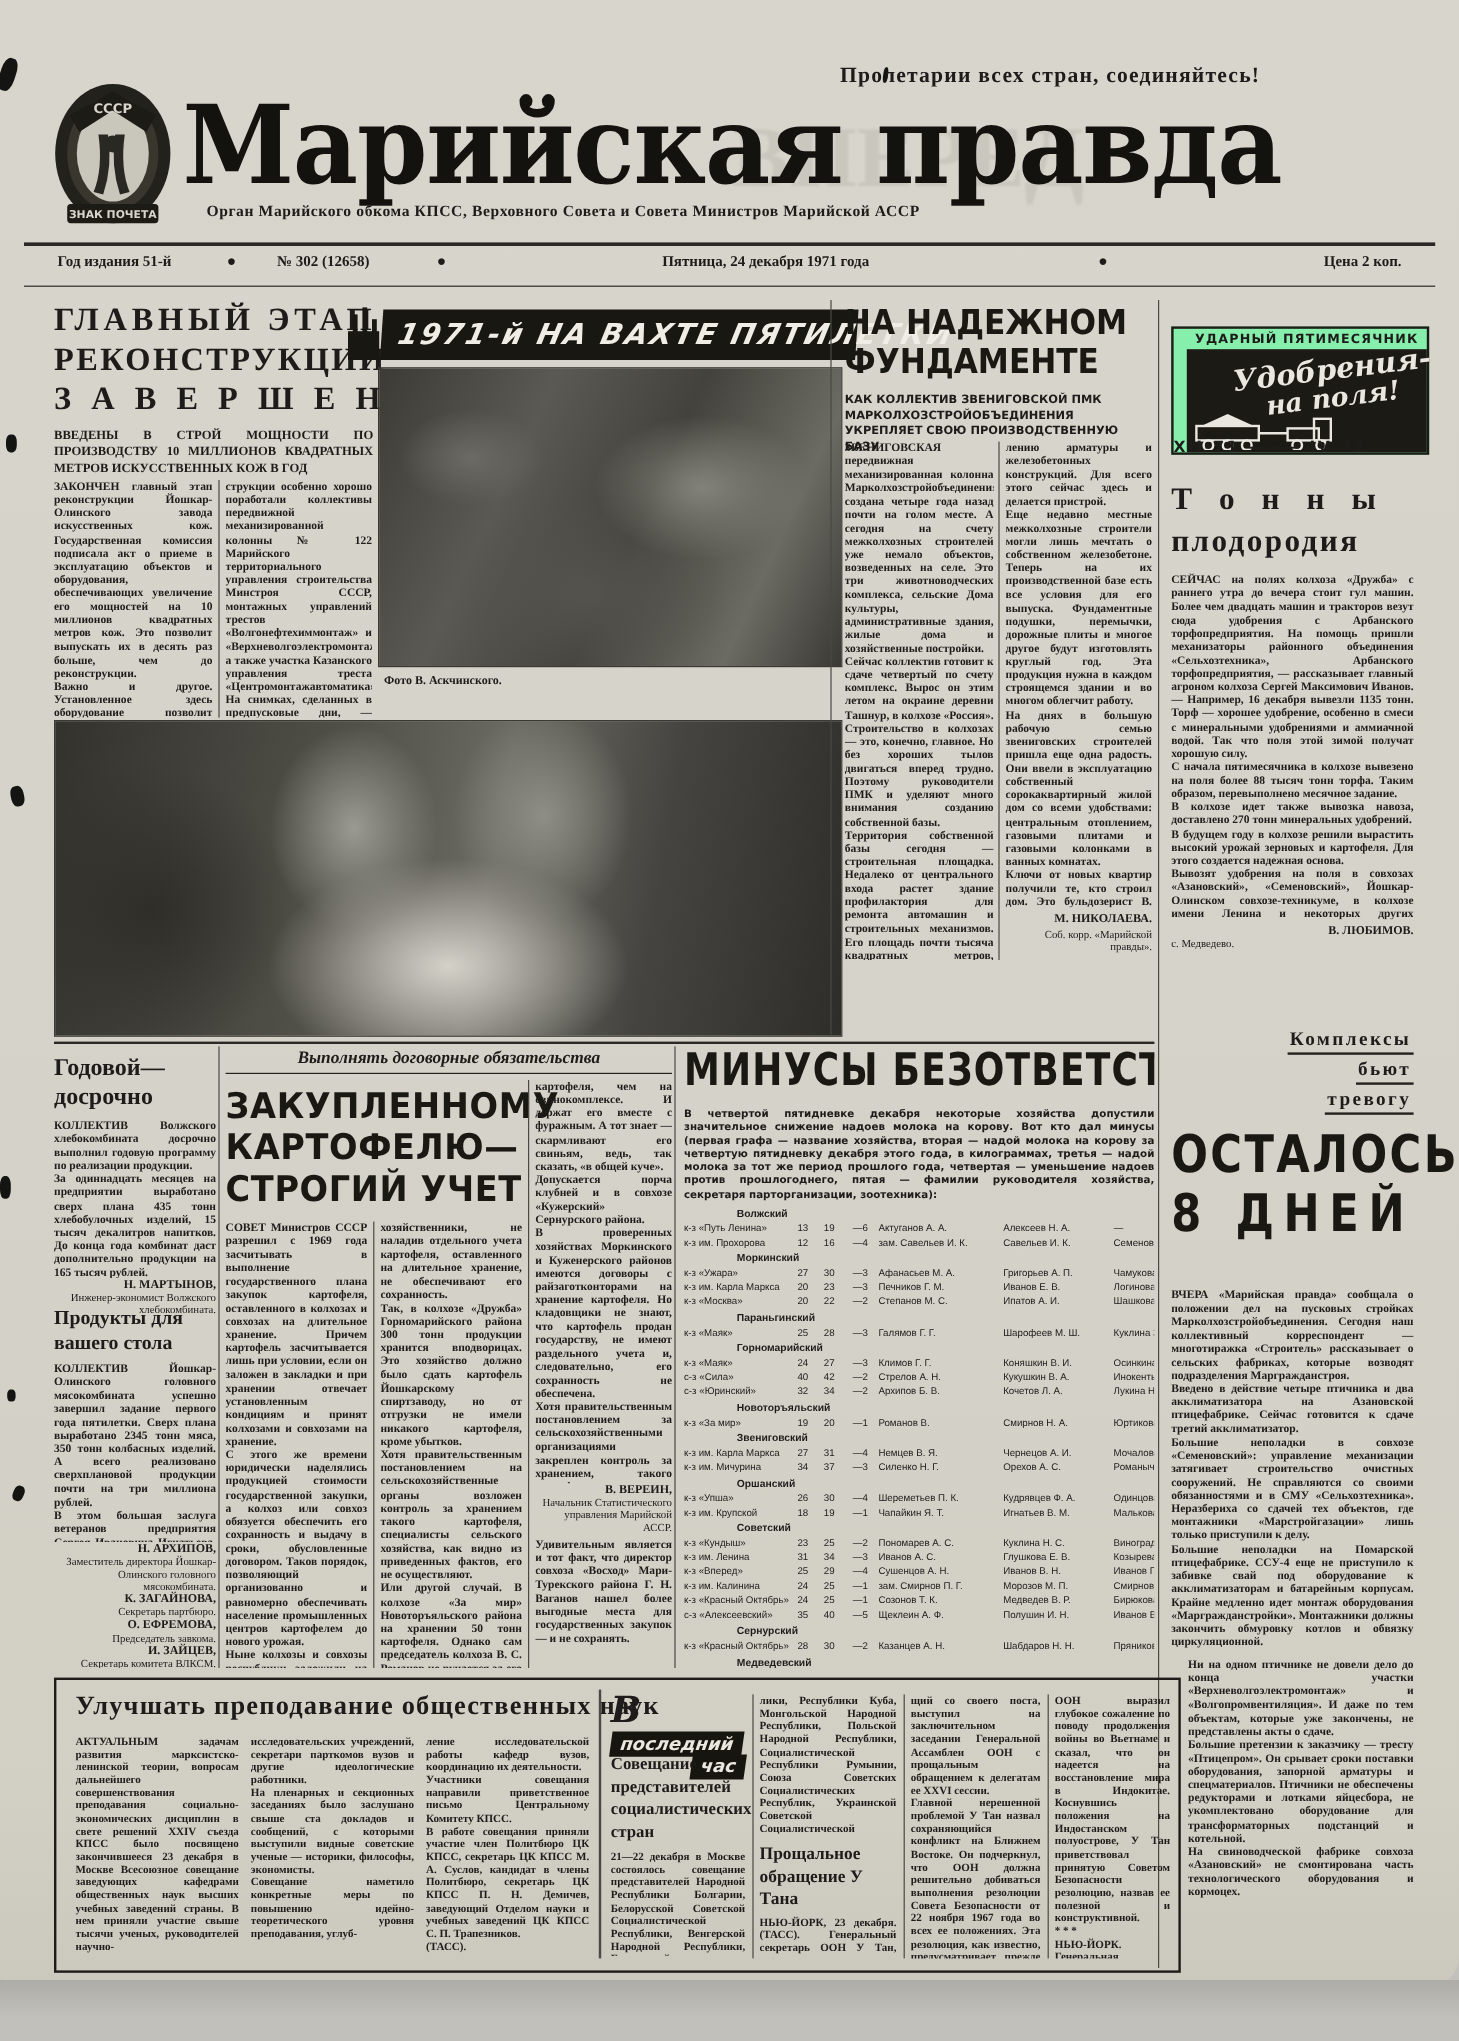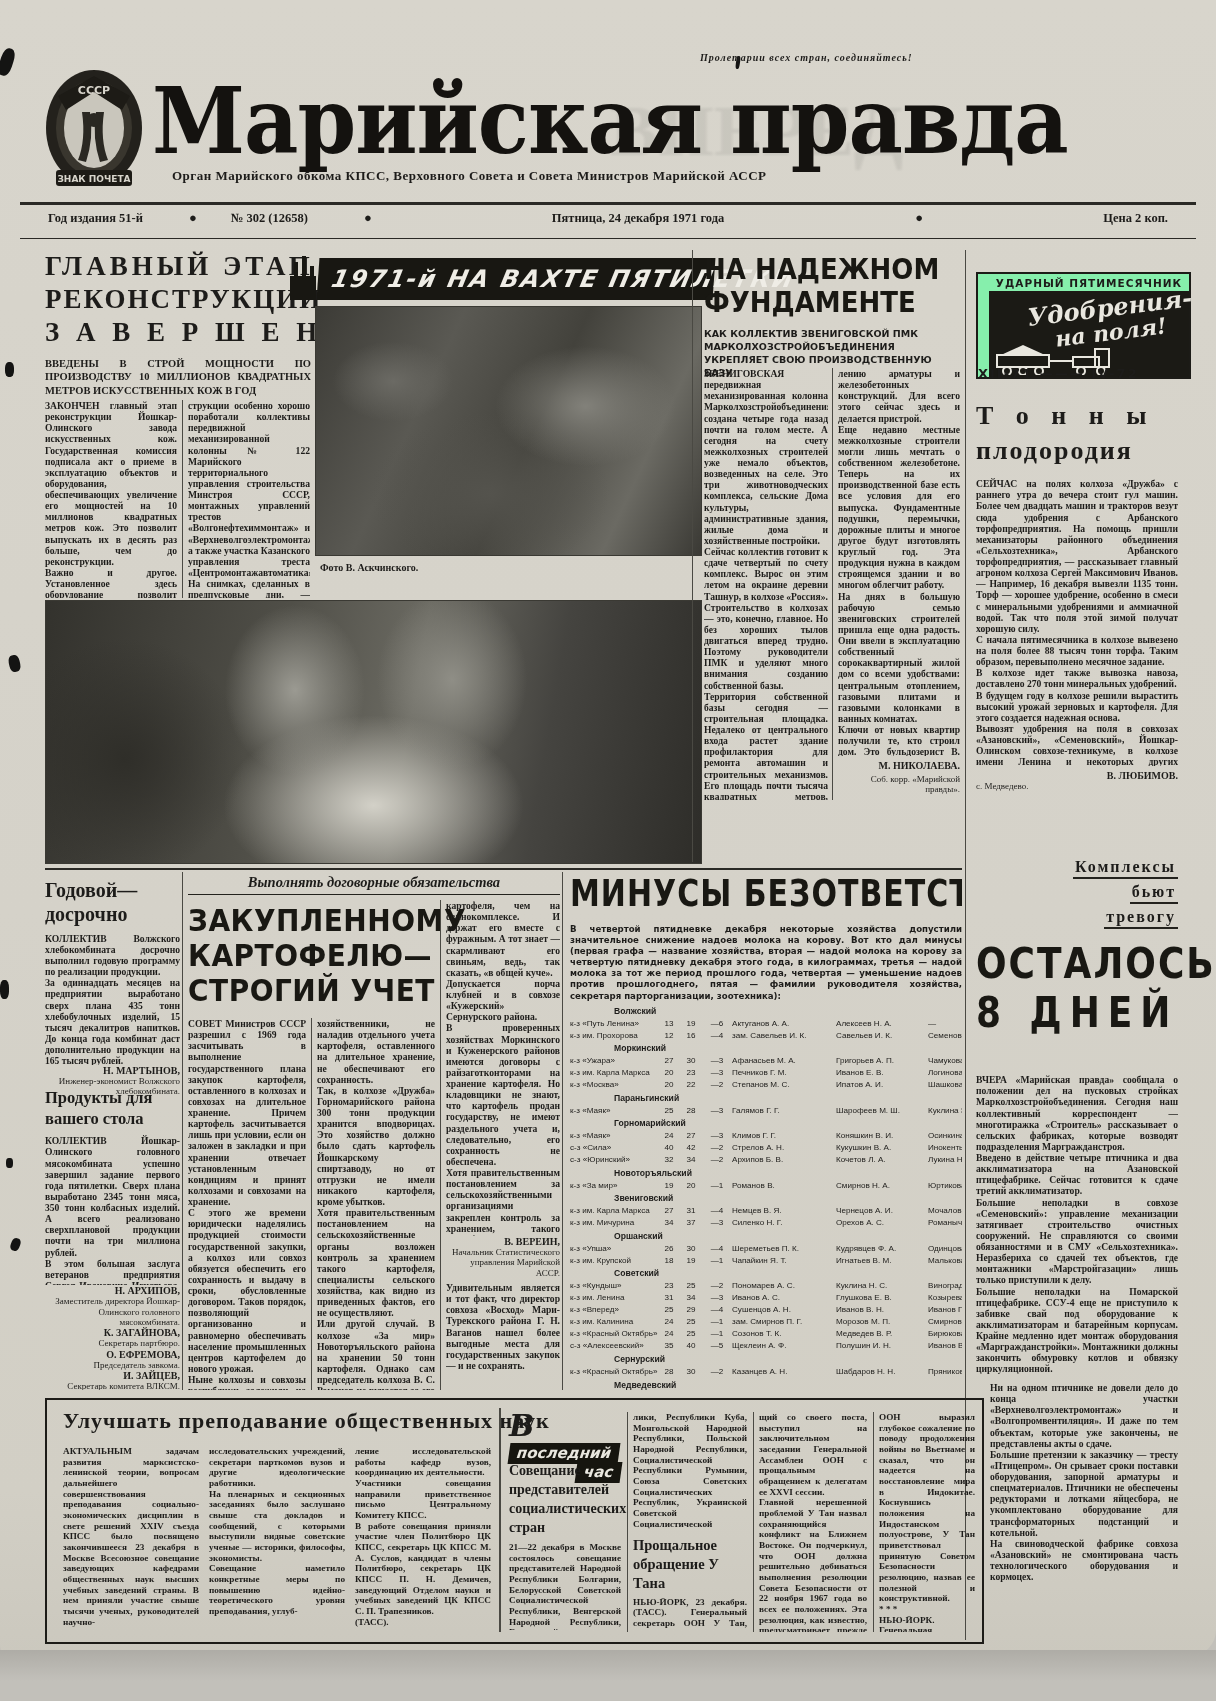--- a/index.html
+++ b/index.html
@@ -7,21 +7,21 @@
         font-family:"Liberation Serif",serif;color:#1d1c1a;}
   .paper{position:absolute;left:0;top:0;width:1216px;height:1656px;
          background:linear-gradient(180deg,#d8d5cc 0%,#d5d2c9 55%,#d2cfc5 90%,#cbc8be 100%);
          border-radius:0 0 26px 10px;}
   .abs{position:absolute;}
   .rule-h{position:absolute;background:#2a2925;height:1px;}
   .rule-v{position:absolute;background:#4a4943;width:1px;}
   .speck{position:absolute;background:#141413;border-radius:40%;}
   .ghost{position:absolute;color:rgba(20,20,20,.07);font-weight:bold;filter:blur(1px);pointer-events:none;}
 
-  .motto{font-style:italic;font-weight:bold;font-size:10px;letter-spacing:1px;}
+  .motto{font-weight:bold;font-size:18px;letter-spacing:1px;}
   .mast-title{font-family:"DejaVu Serif",serif;font-weight:bold;font-size:84px;line-height:1;
               letter-spacing:-1px;transform:scaleY(1.08);transform-origin:left top;color:#14120f;white-space:nowrap;}
   .mast-sub{font-weight:bold;font-size:13px;letter-spacing:.5px;white-space:nowrap;}
   .dateline{display:flex;align-items:center;font-weight:bold;font-size:12.5px;}
   .dl-b{font-size:13px;}
 
   .h-serif{font-weight:bold;line-height:1.22;}
   .lead-h{font-size:27px;letter-spacing:4px;white-space:nowrap;}
   .deck{font-weight:bold;font-size:10.5px;line-height:1.3;text-align:justify;}
   .body{font-size:9.6px;line-height:1.16;text-align:justify;white-space:pre-line;overflow:hidden;font-weight:bold;}

